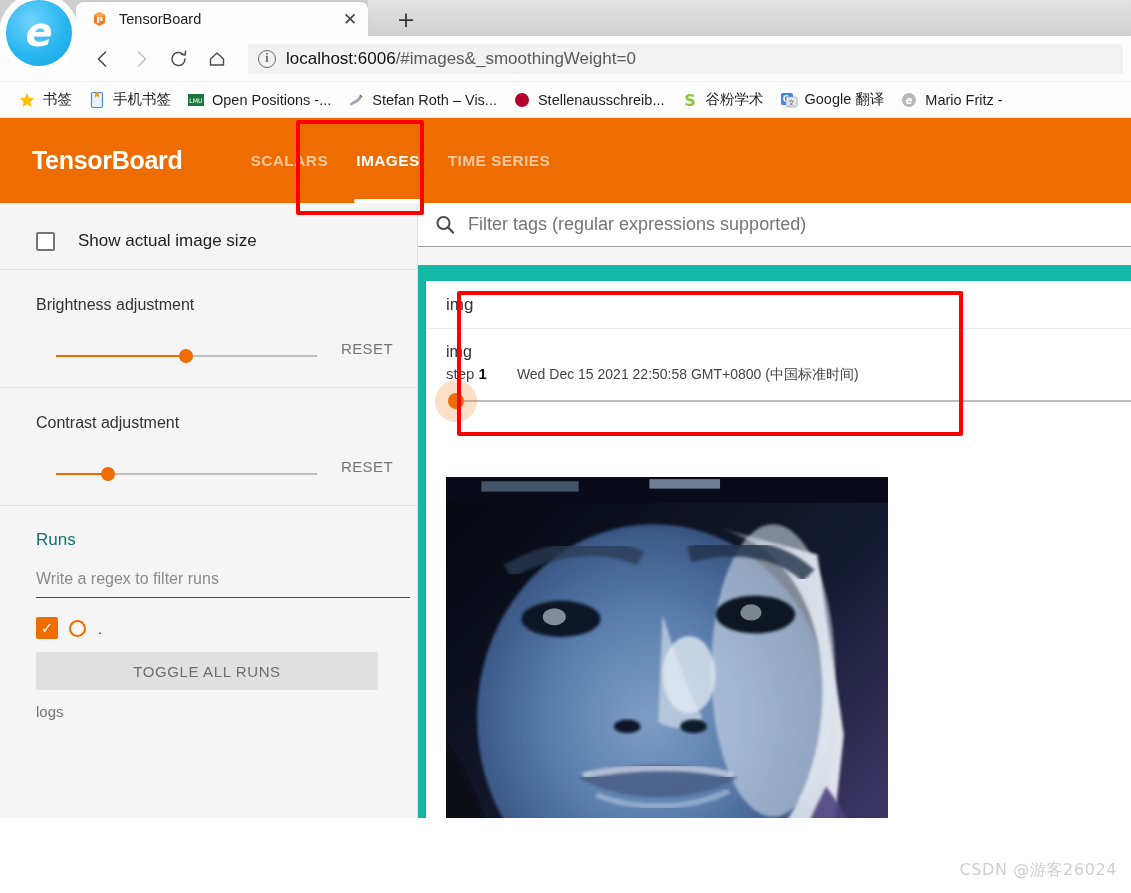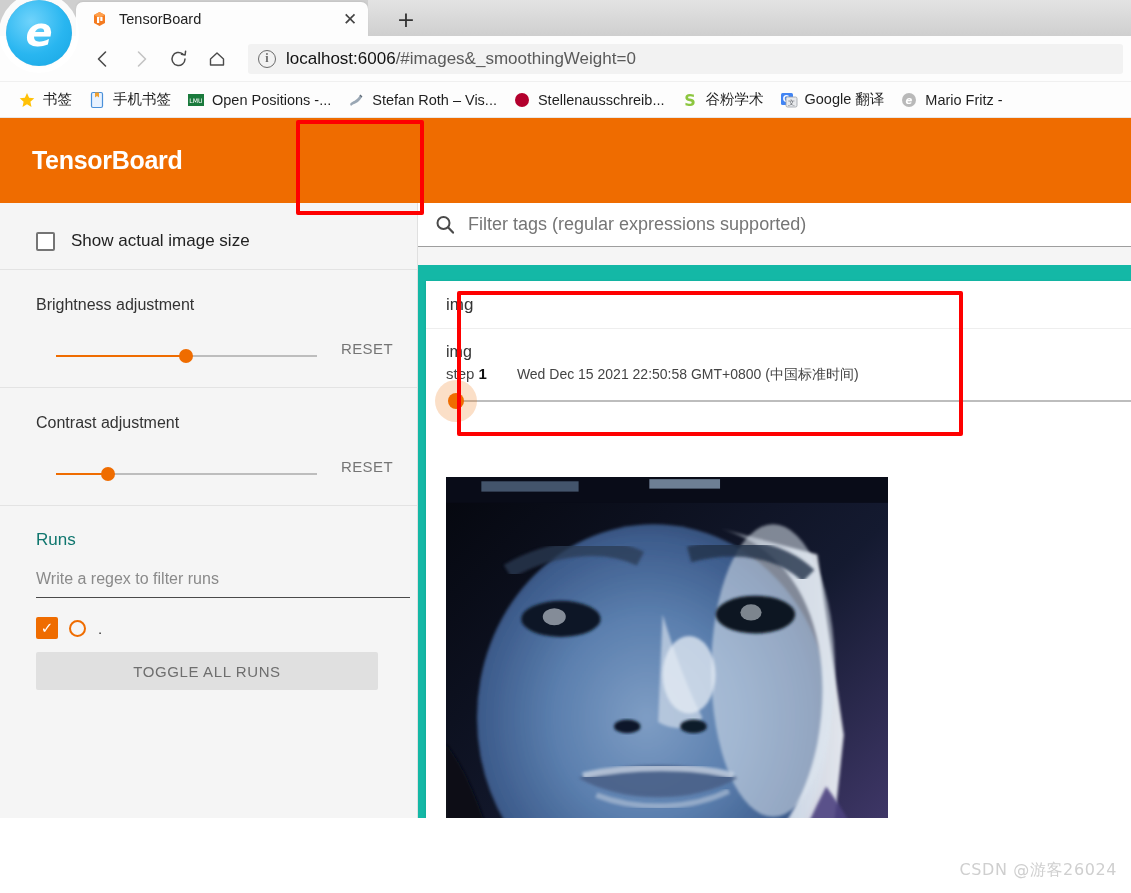--- a/index.html
+++ b/index.html
@@ -119,21 +119,21 @@
   .tb-body { display:flex; height: 615px; background:#fff; }
 
   
   .sidebar {
     width: 418px; flex: 0 0 418px; background:#f5f5f5;
     border-right: 1px solid #e0e0e0; overflow:hidden;
   }
   .side-sec { padding: 16px 22px 16px 36px; }
   .side-div { height:1px; background:#e3e3e3; margin: 0; }
 
-  .chk-row { display:flex; align-items:center; padding-top: 10px; }
+  .chk-row { display:flex; align-items:center; padding-top: 10px; gap: 7px; }
   .chkbox {
     width: 19px; height:19px; border:2px solid #757575; border-radius:2px;
     margin-right: 16px; flex:0 0 auto; background:#fff;
   }
   .chk-label { font-size: 17px; color:#222; }
 
   .side-label { font-size: 16px; color:#333; margin-bottom: 26px; }
   .slider-row { display:flex; align-items:flex-end; }
   .slider {
     position:relative; height: 2px; background:#bdbdbd; flex: 1 1 auto;
@@ -365,20 +365,25 @@
             <circle cx="9" cy="9" r="7" fill="#b9b9b9"></circle>
             <text x="9" y="13" font-size="10" fill="#ffffff" text-anchor="middle" font-family="DejaVu Sans" font-style="italic" font-weight="bold">e</text>
           </svg>
       </span>
       <span>Mario Fritz -</span>
     </div>
   </div>
 
   <div class="tb-header">
     <div class="tb-brand">TensorBoard</div>
+    <div class="tb-nav">
+      <div class="tb-tab">SCALARS</div>
+      <div class="tb-tab active">IMAGES</div>
+      <div class="tb-tab">TIME SERIES</div>
+    </div>
   </div>
 
   <div class="tb-body">
 
     <div class="sidebar">
 
       <div class="side-sec" style="padding-top:18px; padding-bottom:18px;">
         <div class="chk-row">
           <span class="chkbox"></span>
           <span class="chk-label">Show actual image size</span>
@@ -415,20 +420,21 @@
 
       <div class="side-sec" style="padding-top:24px;">
         <div class="runs-title">Runs</div>
         <div class="runs-input">Write a regex to filter runs</div>
         <div class="runs-row">
           <span class="run-chk">✓</span>
           <span class="run-circle"></span>
           <span class="run-name">.</span>
         </div>
         <div class="toggle-btn">TOGGLE ALL RUNS</div>
+        <div class="logs-text">logs</div>
       </div>
 
     </div>
 
     <div class="main">
 
       <div class="filter-bar">
         <span class="search-icon">
           <svg width="22" height="22" viewBox="0 0 22 22">
               <circle cx="9.5" cy="9" r="6" stroke="#4a4a4a" stroke-width="2" fill="none"></circle>

